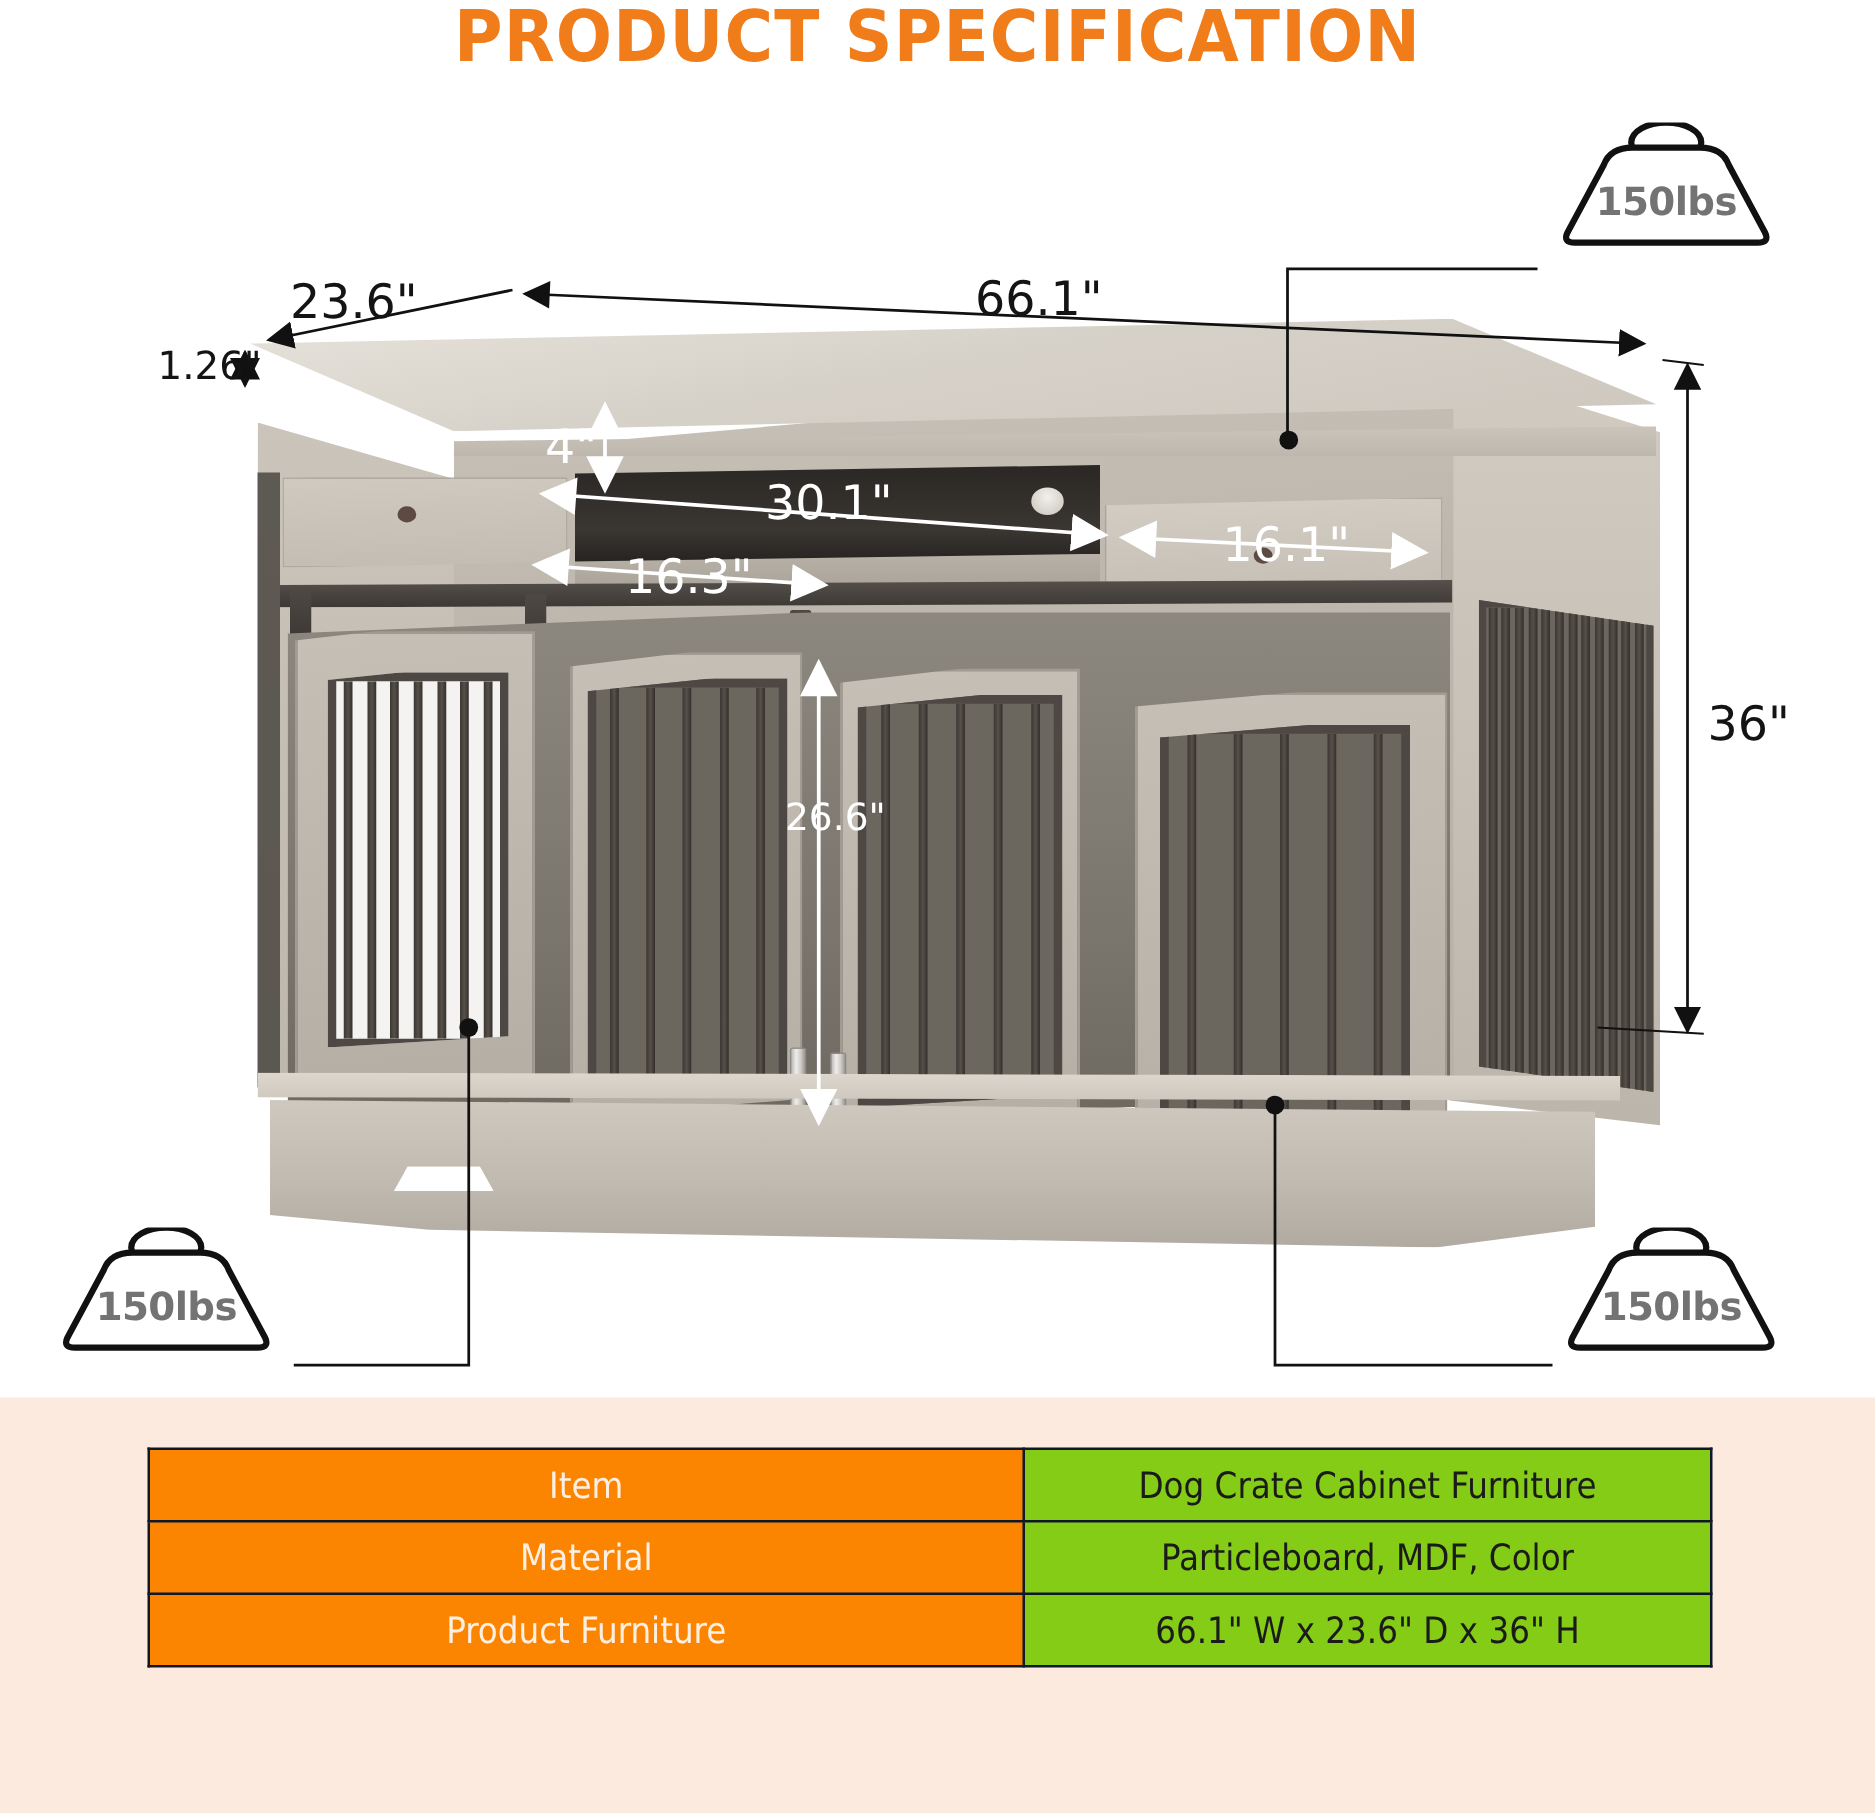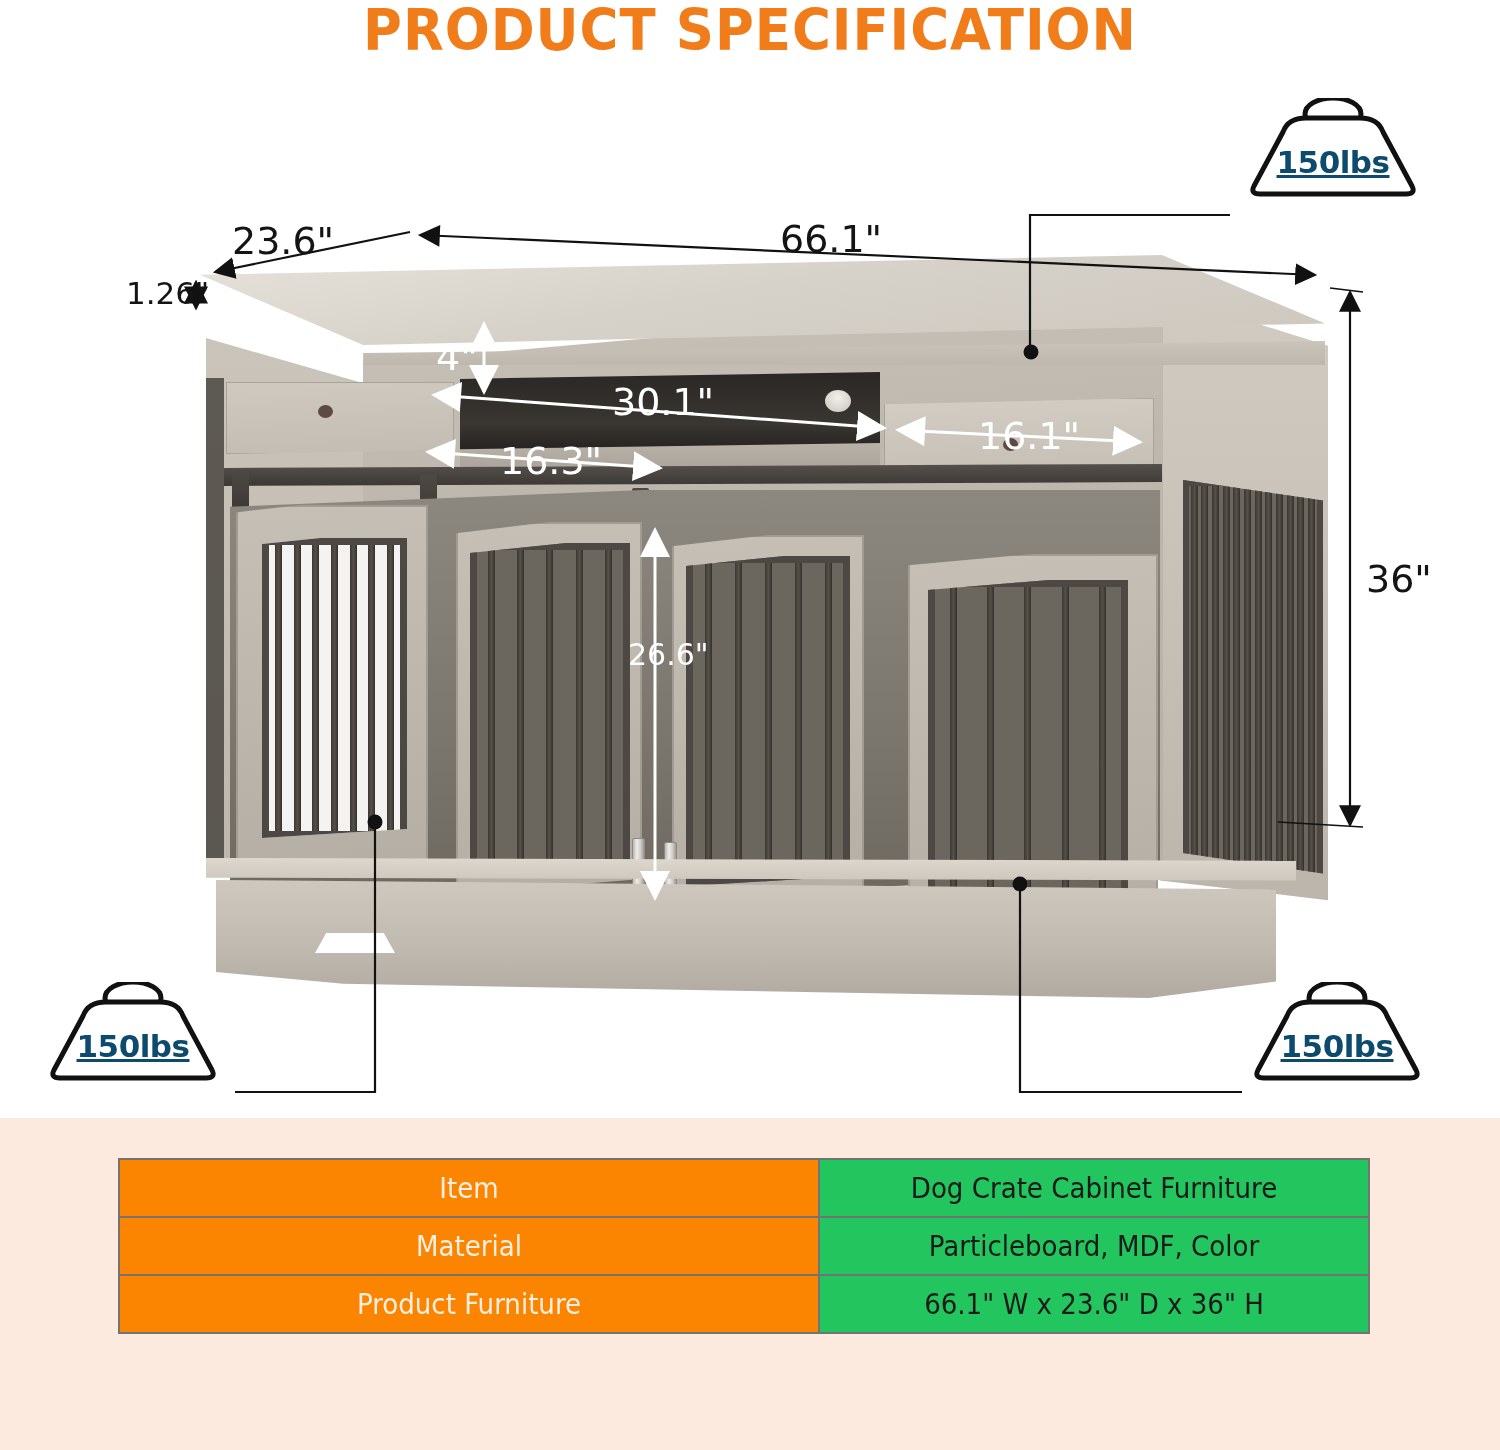--- a/index.html
+++ b/index.html
@@ -237,57 +237,56 @@
   .weight-badge { position: absolute; width: 210px; height: 100px; }
   .weight-badge svg { width: 100%; height: 100%; display: block; }
   .wb-text {
     position: absolute;
     left: 0; right: 0;
     top: 46px;
     text-align: center;
     font-family: "DejaVu Sans", sans-serif;
     font-weight: bold;
     font-size: 31px;
-    color: #0c4a6e;
+    color: #737373;
     letter-spacing: -0.5px;
-    text-decoration: underline;
   }
 
   
   .spec-section {
     position: absolute;
     left: 0; top: 1118px;
     width: 1500px;
     height: 332px;
     background: #fceade;
   }
   .spec-table {
     position: absolute;
     left: 118px; top: 40px;
     width: 1252px;
     border-collapse: collapse;
     table-layout: fixed;
   }
   .spec-table td {
-    border: 2px solid #737373;
+    border: 2px solid #0f172a;
     height: 58px;
     font-family: "DejaVu Sans Condensed", "DejaVu Sans", sans-serif;
     font-size: 29px;
     text-align: center;
     vertical-align: middle;
     padding: 0 10px;
   }
   .spec-label {
     width: 56%;
     background: #fb8400;
     color: #fdf0e2;
   }
   .spec-value {
     width: 44%;
-    background: #22c55e;
+    background: #84cc16;
     color: #1b1b1b;
   }
 </style>
 </head>
 <body>
 
 <div class="title-bar">
   <div class="title-text">PRODUCT SPECIFICATION</div>
 </div>
 

